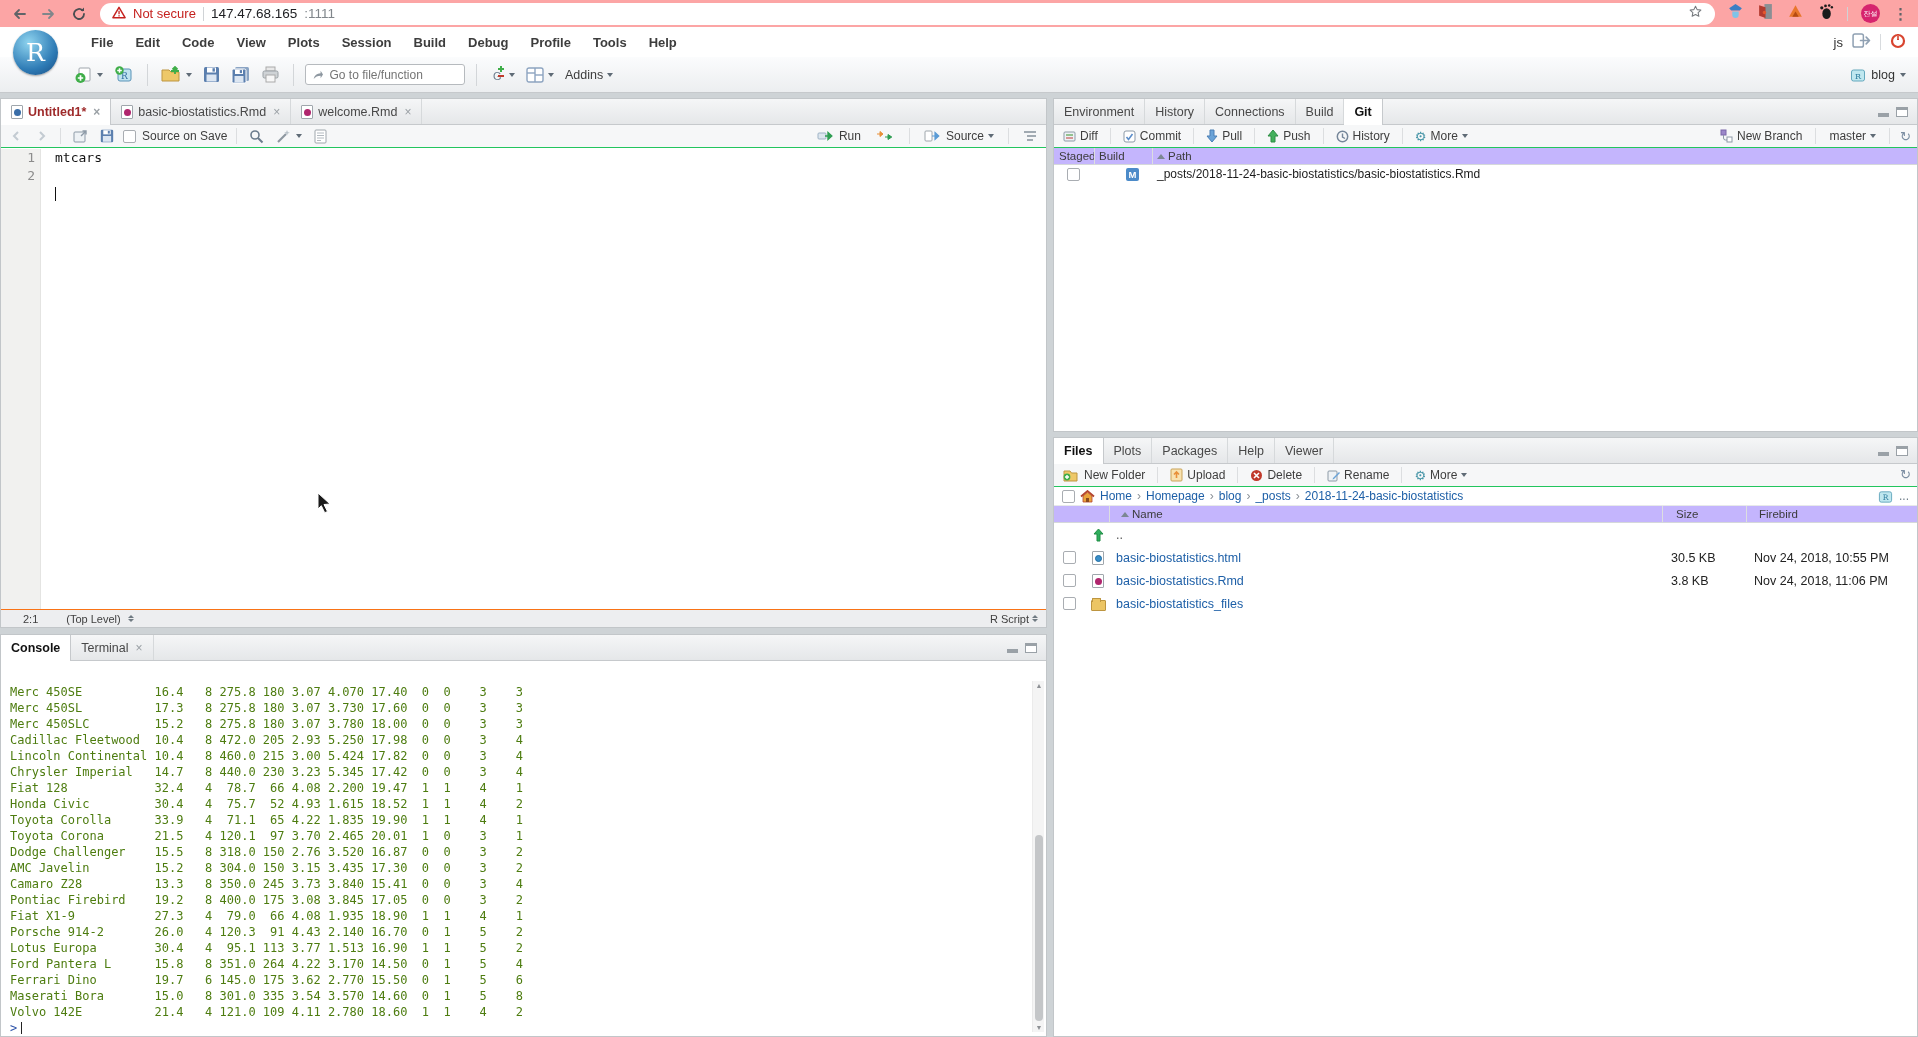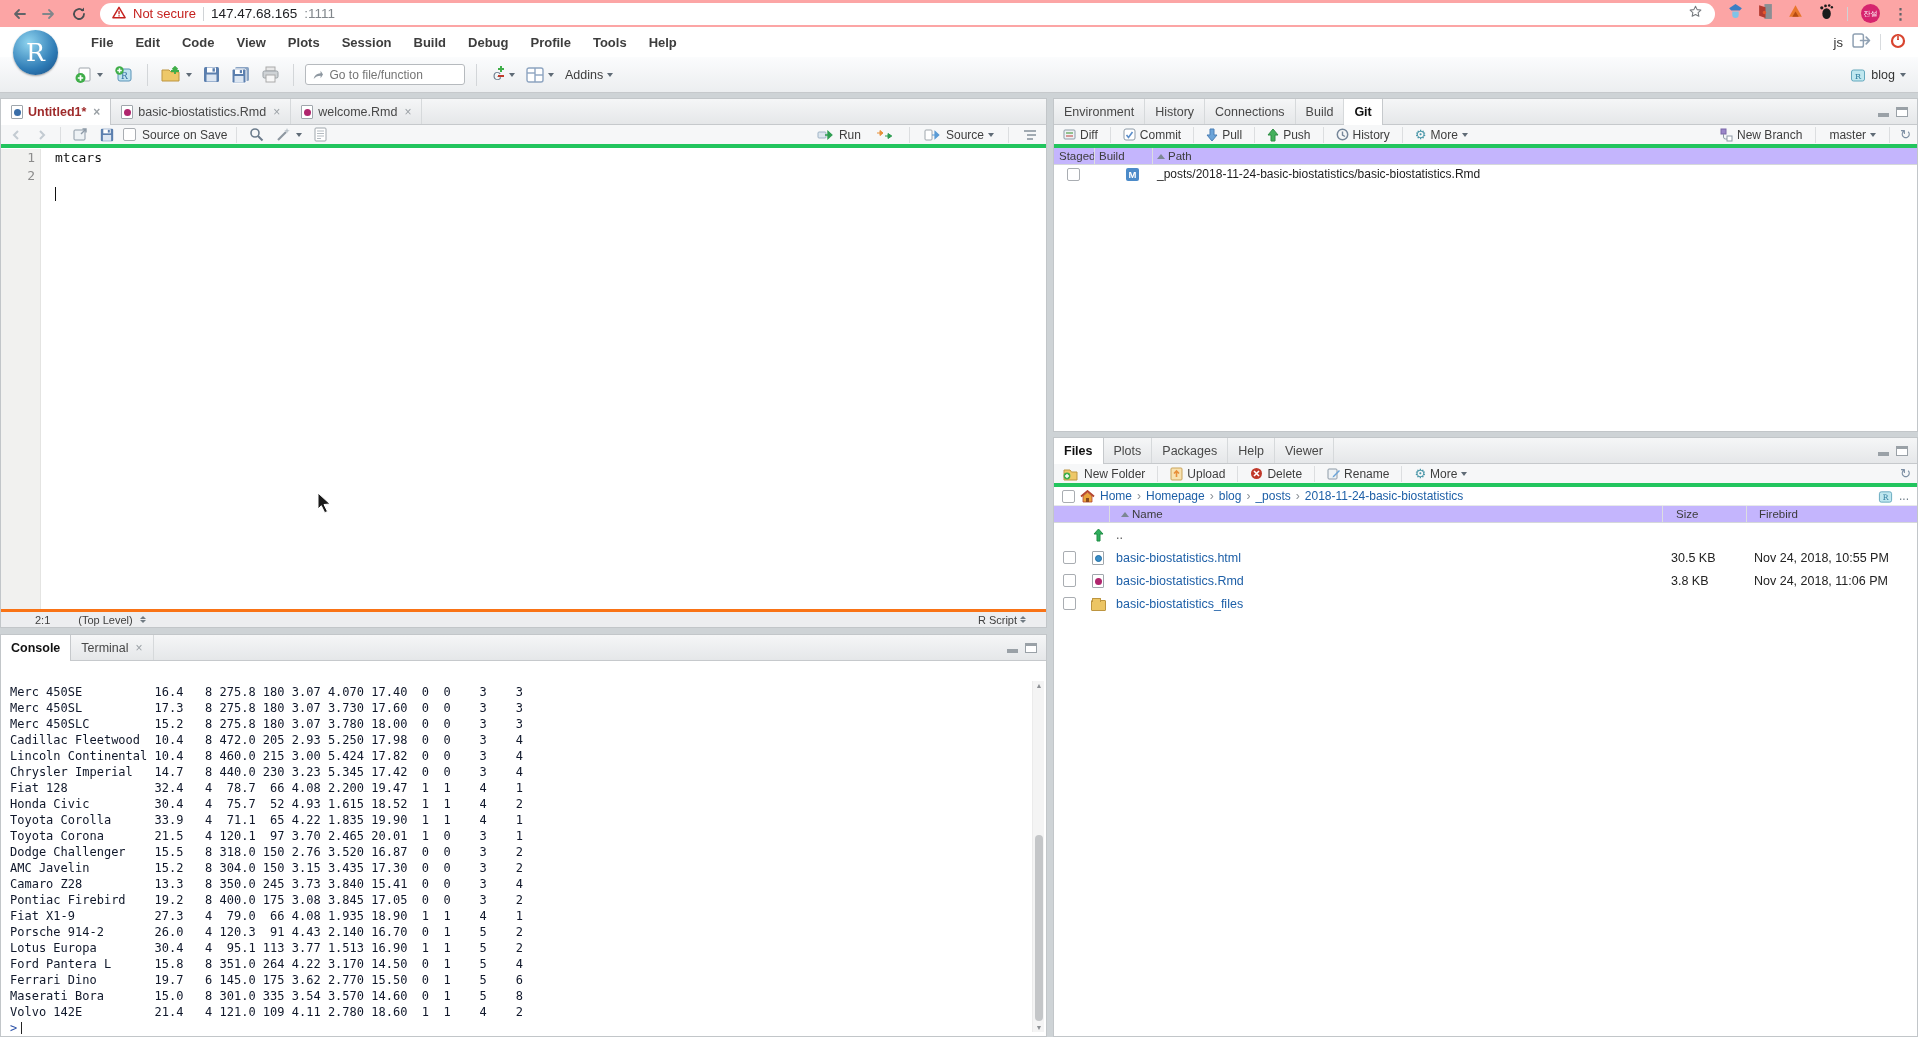--- a/index.html
+++ b/index.html
@@ -44,41 +44,41 @@
 
 .tabbar{height:26px;background:linear-gradient(#f5f6f7,#e5e7e9);border-bottom:1px solid #c6c9cc;display:flex;align-items:stretch;position:relative;}
 .tab{display:flex;align-items:center;gap:5px;padding:0 10px;font-size:12.5px;color:#484848;border-right:1px solid #d6d9db;cursor:default;white-space:nowrap;}
 .tab.active{background:#fff;font-weight:700;color:#111;margin-bottom:-1px;border-right:1px solid #c6c9cc;}
 .tab .close-x{color:#9aa0a5;font-size:12px;margin-left:2px;}
 .tab-red{color:#9e2a2a !important;}
 .minmax{margin-left:auto;display:flex;gap:7px;padding:0 9px;align-items:center;}
 .ic-min{width:11px;height:4px;background:#9aa1a7;margin-top:7px;}
 .ic-max{width:12px;height:10px;border:1px solid #9aa1a7;border-top:3px solid #9aa1a7;background:#fff;}
 
-.pane-toolbar{height:23px;background:#f6f7f8;border-bottom:4px solid #22c55e;display:flex;align-items:center;padding:0 6px;gap:6px;font-size:12px;color:#3e3e3e;}
+.pane-toolbar{height:23px;background:#f6f7f8;border-bottom:1px solid #22c55e;display:flex;align-items:center;padding:0 6px;gap:6px;font-size:12px;color:#3e3e3e;}
 .pt-btn{display:flex;align-items:center;gap:4px;padding:1px 3px;border-radius:2px;white-space:nowrap;}
 .pt-sep{width:1px;height:16px;background:#dcdee0;margin:0 3px;}
 
 
 .editor{position:absolute;top:50px;left:0;right:0;bottom:18px;background:#fff;overflow:hidden;}
 .gutter{position:absolute;left:0;top:0;bottom:0;width:40px;background:#f1f1ef;border-right:1px solid #e4e4e2;}
 .ed-line{position:relative;height:18px;line-height:18px;font-family:"DejaVu Sans Mono",monospace;font-size:13px;color:#111;}
 .ed-num{position:absolute;left:0;width:34px;text-align:right;color:#8c8c8c;}
 .ed-code{position:absolute;left:54px;white-space:pre;}
 .ed-caret{position:absolute;left:54px;top:2px;width:1px;height:14px;background:#111;}
-.src-status{position:absolute;left:0;right:0;bottom:0;height:18px;background:#edeef0;border-top:3px solid #f97316;display:flex;align-items:center;font-size:11px;color:#404040;padding:0 20px;gap:4px;}
+.src-status{position:absolute;left:0;right:0;bottom:0;height:18px;background:#edeef0;border-top:1px solid #f97316;display:flex;align-items:center;font-size:11px;color:#404040;padding:0 8px;gap:4px;}
 .updown{display:inline-flex;flex-direction:column;gap:1px;margin-left:3px;}
 .updown i{width:0;height:0;border-left:3px solid transparent;border-right:3px solid transparent;display:block;}
 .updown .u{border-bottom:3.5px solid #707a82;}
 .updown .d{border-top:3.5px solid #707a82;}
 
 
 .console-dir{height:19px;background:#fbfbfc;border-bottom:1px solid #ececee;display:flex;align-items:center;padding:0 10px;font-size:11.5px;font-weight:700;color:#6d6d6d;gap:5px;}
 .console-out{position:absolute;top:46px;left:0;right:16px;bottom:2px;padding:3px 0 0 9px;overflow:hidden;}
-.console-out pre{font-family:"DejaVu Sans Mono",monospace;font-size:12px;line-height:16px;color:#0f172a;white-space:pre;}
+.console-out pre{font-family:"DejaVu Sans Mono",monospace;font-size:12px;line-height:16px;color:#4d7c0f;white-space:pre;}
 .prompt-line{font-family:"DejaVu Sans Mono",monospace;font-size:12px;line-height:16px;}
 .prompt-ch{color:#2d52a8;}
 .crt{display:inline-block;width:1px;height:12px;background:#222;vertical-align:-2px;margin-left:4px;}
 .scrollbar{position:absolute;right:2px;top:46px;bottom:4px;width:12px;background:#f4f4f4;border-left:1px solid #ebebeb;}
 .scroll-thumb{position:absolute;left:1.5px;width:8px;border-radius:4px;background:#c4c6c8;top:44%;height:53%;}
 .scroll-arrow{position:absolute;left:2px;width:8px;text-align:center;font-size:7px;color:#8d9094;}
 
 
 .grid-head{height:17px;background:#c4b5fd;border-bottom:1px solid #d5d8da;display:flex;align-items:center;font-size:11.5px;color:#3c3c3c;position:relative;}
 .ghc{padding-left:5px;white-space:nowrap;display:flex;align-items:center;gap:3px;}

